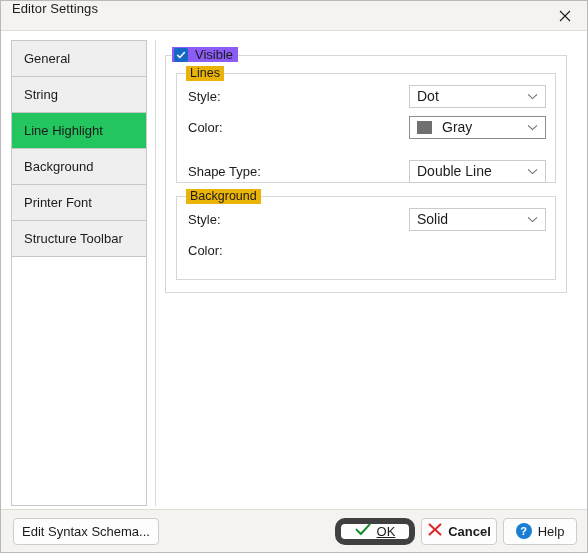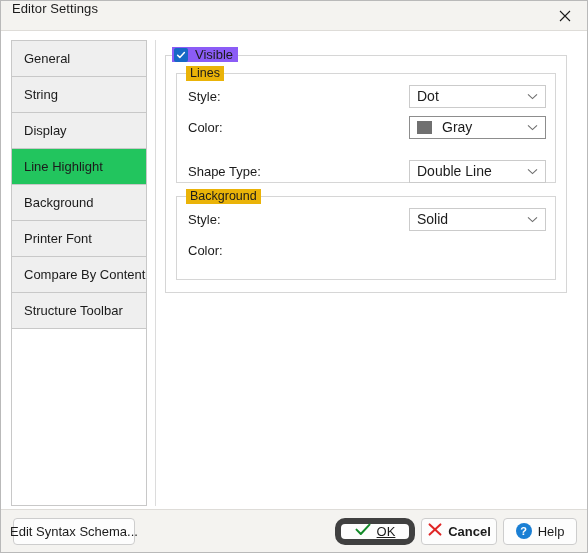--- a/index.html
+++ b/index.html
@@ -221,21 +221,21 @@
     align-items: center;
     justify-content: center;
     gap: 6px;
     cursor: pointer;
     padding: 0 12px;
     white-space: nowrap;
   }
   #btn-edit-schema {
     position: absolute;
     left: 12px;
-    width: 122px;
+    width: 146px;
   }
   #btn-ok {
     position: absolute;
     left: 334px;
     width: 80px;
     border: 6px solid #404040;
     border-radius: 10px;
     padding: 0 8px;
     text-decoration: underline;
   }
@@ -282,34 +282,28 @@
 
   <div id="content">
 
     <div id="sidebar">
       <div class="side-item">
         <span>General</span>
       </div>
       <div class="side-item">
         <span>String</span>
       </div>
-      <div class="side-item">
-        <span>Display</span>
-      </div>
       <div class="side-item selected">
         <span>Line Highlight</span>
       </div>
       <div class="side-item">
         <span>Background</span>
       </div>
       <div class="side-item">
         <span>Printer Font</span>
-      </div>
-      <div class="side-item">
-        <span>Compare By Content</span>
       </div>
       <div class="side-item">
         <span>Structure Toolbar</span>
       </div>
     </div>
 
     <div id="panel">
 
       <div class="groupbox" id="visible-group">
 

